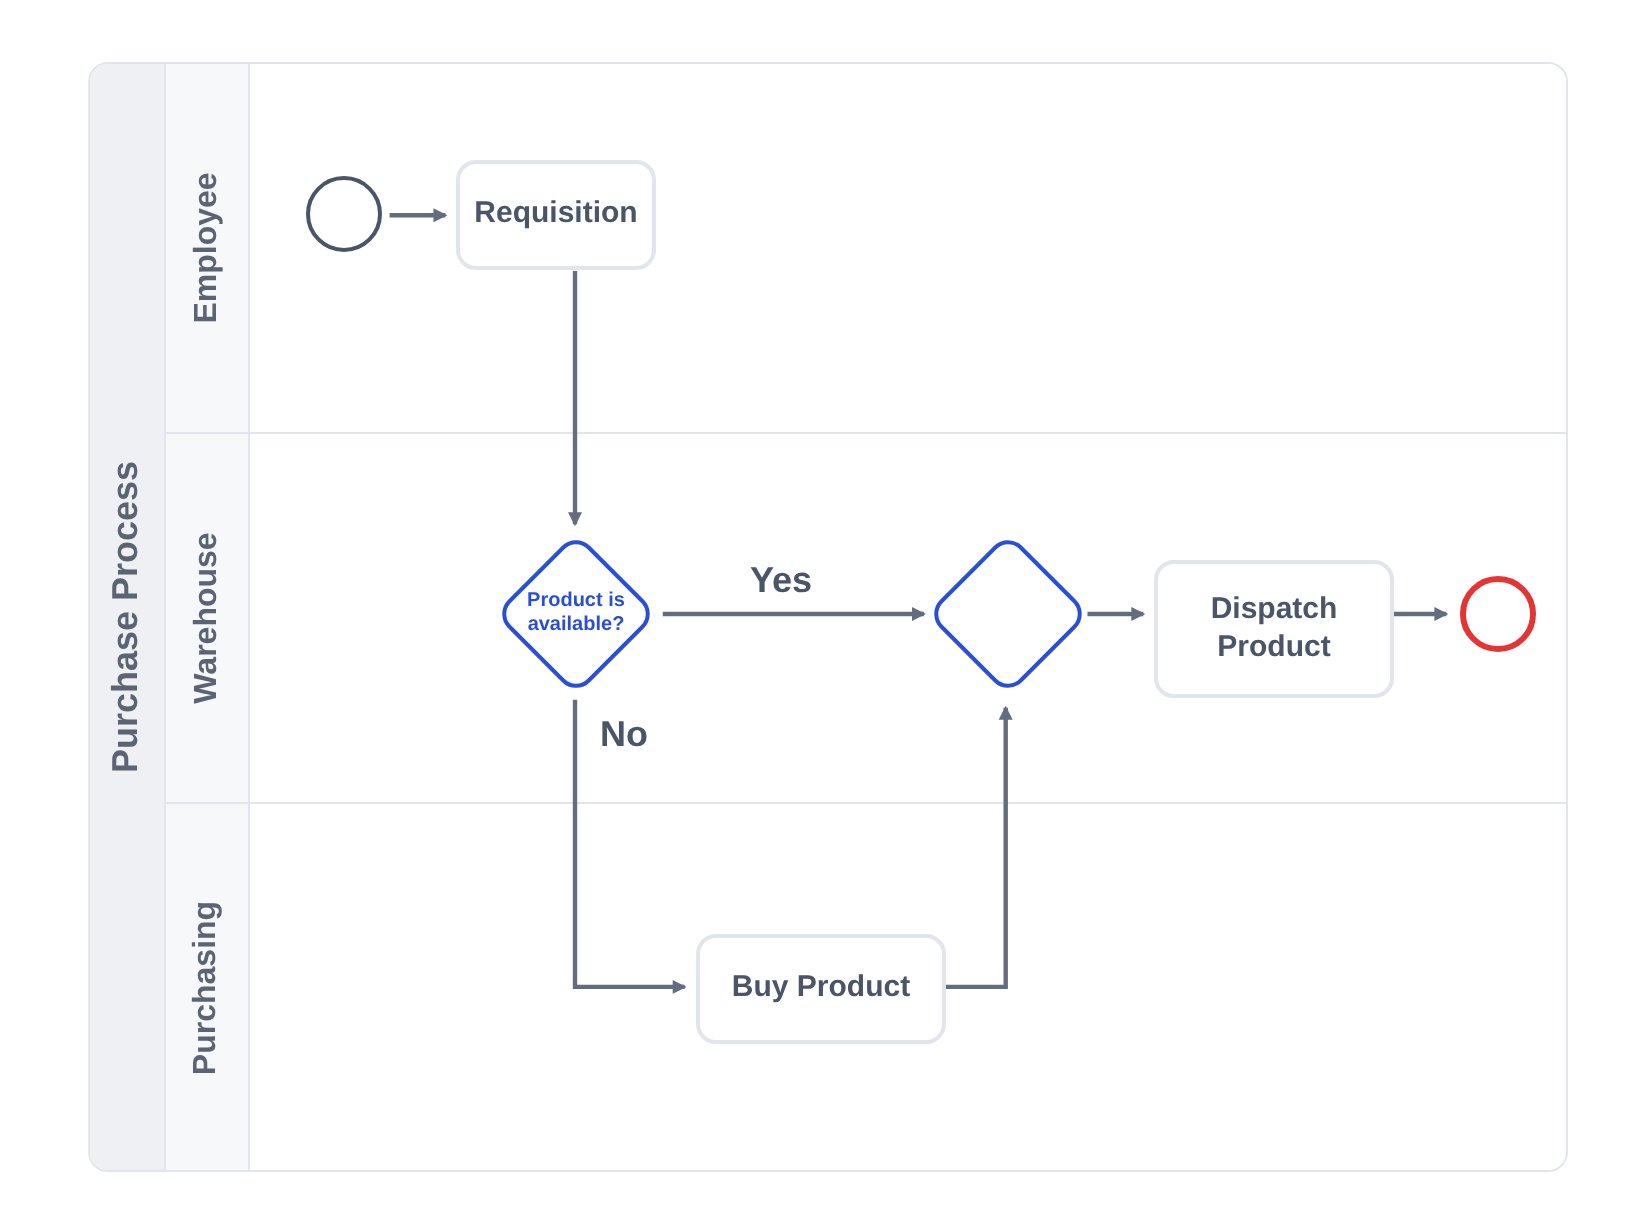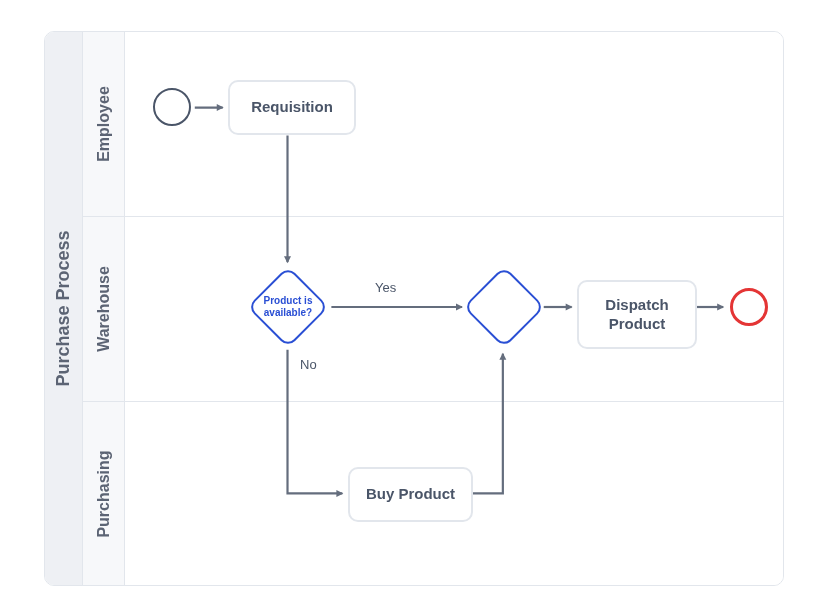--- a/index.html
+++ b/index.html
@@ -126,22 +126,22 @@
       transform: rotate(-45deg);
       font-size: 10px;
       font-weight: 700;
       color: #2a4fd4;
       text-align: center;
       line-height: 1.2;
       width: 60px;
     }
     .flow-label {
       position: absolute;
-      font-size: 13px;
-      font-weight: 400;
+      font-size: 18px;
+      font-weight: 700;
       color: #4a5568;
       text-align: center;
     }
     svg.flows {
       position: absolute;
       left: 0;
       top: 0;
       width: 100%;
       height: 100%;
       pointer-events: none;
@@ -187,21 +187,21 @@
 
         <line x1="572" y1="275" x2="600" y2="275" stroke="#646d7d" stroke-width="2.2" marker-end="url(#arrow)"></line>
 
         <polyline points="163,318 163,462 218,462" fill="none" stroke="#646d7d" stroke-width="2.2" marker-end="url(#arrow)"></polyline>
 
         <polyline points="348,462 379,462 379,322" fill="none" stroke="#646d7d" stroke-width="2.2" marker-end="url(#arrow)"></polyline>
       </svg>
 
       <div class="start-event" style="left:28px; top:56px;"></div>
 
-      <div class="task" style="left:103px; top:48px; width:128px; height:55px;">
+      <div class="task" style="left:103px; top:48px; width:100px; height:55px;">
         <span>Requisition</span>
       </div>
 
       <div class="gateway" style="left:134px; top:246px;">
         <span class="gateway-text">Product is available?</span>
       </div>
 
       <div class="gateway" style="left:350px; top:246px;"></div>
 
       <div class="task" style="left:452px; top:248px; width:120px; height:69px;">

